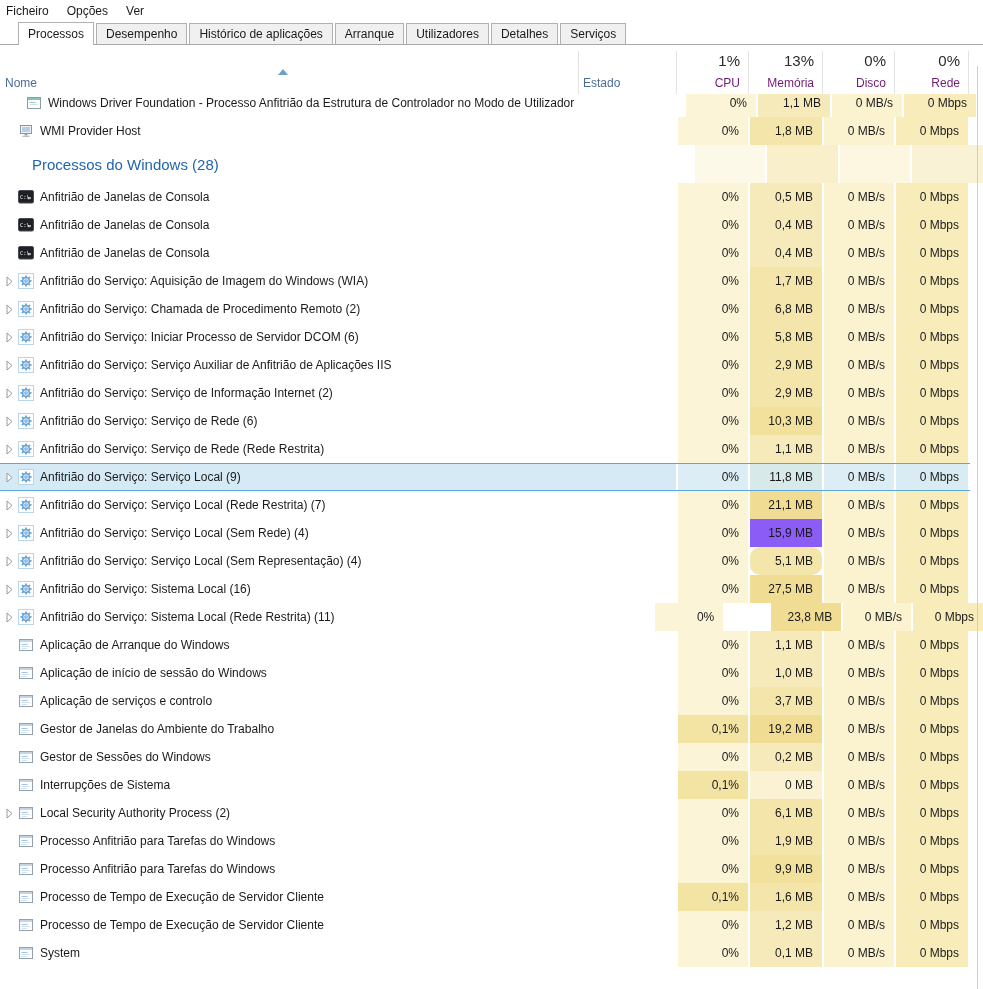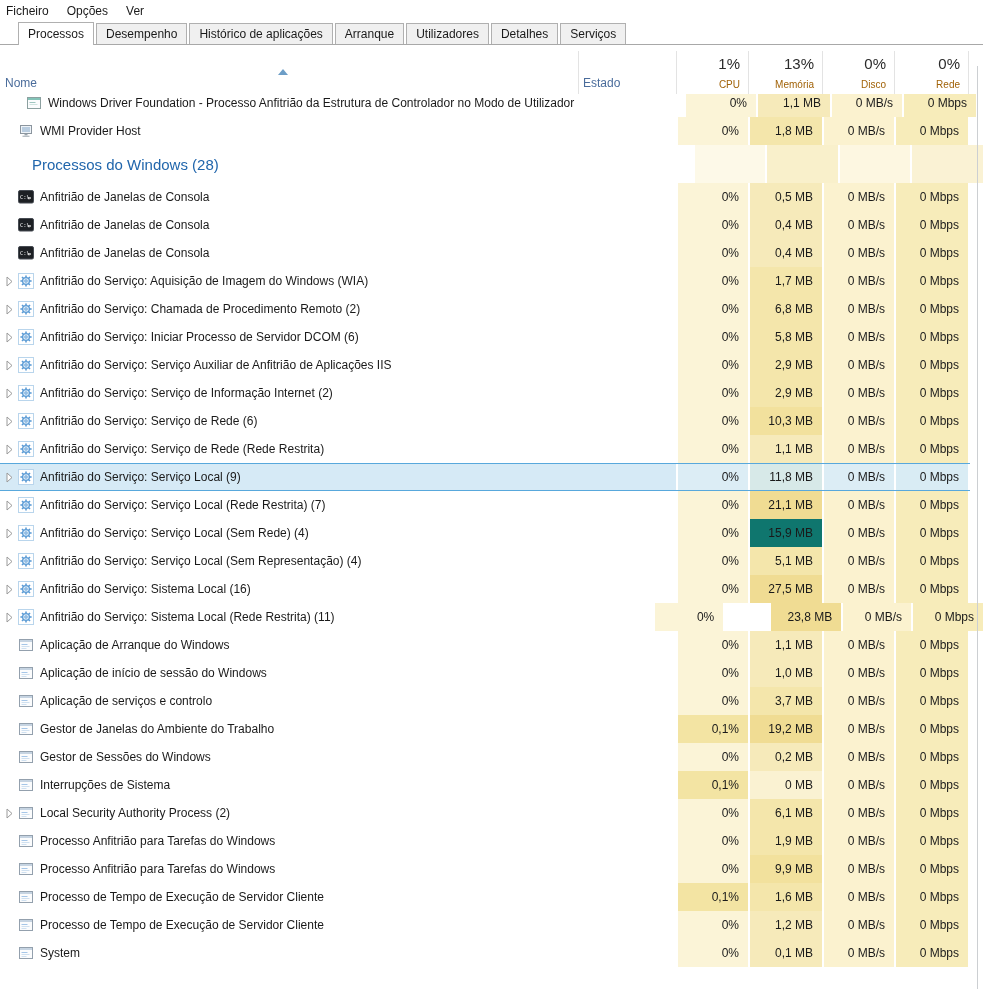--- a/index.html
+++ b/index.html
@@ -21,21 +21,21 @@
   .tab{font-size:12px;color:#1a1a1a;border:1px solid #b0b0b0;border-bottom:none;margin-right:2px;background:#f0f0f0;padding:3px 9px 3px;white-space:nowrap;}
   .tab.active{background:#fff;position:relative;z-index:2;margin-bottom:-1px;padding-top:4px;padding-bottom:4px;}
 
   
   .colheader{height:49px;position:relative;background:#fff;}
   .hsep{position:absolute;top:6px;bottom:0;width:1px;background:#e3e3e3;}
   .h-name{position:absolute;left:5px;bottom:4px;font-size:12px;color:#4a6c9b;}
   .h-status{position:absolute;left:583px;bottom:4px;font-size:12px;color:#4a6c9b;}
   .h-num{position:absolute;bottom:4px;text-align:right;}
   .h-num .total{display:block;font-size:15px;color:#2b2b2b;margin-bottom:7px;}
-  .h-num .hlabel{display:block;font-size:10px;color:#a16207;}
+  .h-num .hlabel{display:block;font-size:12px;color:#701a75;}
   .sort-arrow{position:absolute;left:278px;top:16px;width:10px;height:6px;}
 
   
   .list{position:relative;width:983px;}
   .row{display:flex;height:28px;font-size:12px;color:#1a1a1a;position:relative;background:#fff;}
   .c-name{width:576px;display:flex;align-items:center;overflow:hidden;box-sizing:border-box;}
   .arrow-slot{width:18px;flex:none;display:flex;align-items:center;justify-content:center;}
   .p-icon{width:16px;height:16px;flex:none;margin-right:6px;display:flex;align-items:center;justify-content:center;}
   .p-label{white-space:nowrap;}
   .c-status{width:100px;box-sizing:border-box;line-height:28px;}
@@ -536,21 +536,21 @@
                 <line x1="5.3" y1="10.7" x2="4" y2="12"></line>
               </g>
               <circle cx="8" cy="8" r="3.4" fill="#dcebf7" stroke="#5b9bd5" stroke-width="1.3"></circle>
               <circle cx="8" cy="8" r="1.2" fill="#ffffff" stroke="#5b9bd5"></circle>
             </svg>
           </span>
       <span class="p-label">Anfitrião do Serviço: Serviço Local (Sem Rede) (4)</span>
     </div>
     <div class="c-status"></div>
     <div class="c-num c-cpu" style="background: rgb(251, 244, 215);">0%</div>
-    <div class="c-num c-mem" style="background: #0f766e;">15,9 MB</div>
+    <div class="c-num c-mem" style="background: #8b5cf6;">15,9 MB</div>
     <div class="c-num c-disk" style="background: rgb(251, 242, 207);">0 MB/s</div>
     <div class="c-num c-net" style="background: rgb(247, 236, 186);">0 Mbps</div>
     <div class="row-tail"></div>
   </div>
       <div class="row">
     <div class="c-name">
       <span class="arrow-slot">
             <svg width="7" height="11" viewBox="0 0 7 11">
               <path d="M1 1 L6 5.5 L1 10 Z" fill="#ffffff" stroke="#9a9a9a"></path>
             </svg>
@@ -569,21 +569,21 @@
                 <line x1="5.3" y1="10.7" x2="4" y2="12"></line>
               </g>
               <circle cx="8" cy="8" r="3.4" fill="#dcebf7" stroke="#5b9bd5" stroke-width="1.3"></circle>
               <circle cx="8" cy="8" r="1.2" fill="#ffffff" stroke="#5b9bd5"></circle>
             </svg>
           </span>
       <span class="p-label">Anfitrião do Serviço: Serviço Local (Sem Representação) (4)</span>
     </div>
     <div class="c-status"></div>
     <div class="c-num c-cpu" style="background: rgb(251, 244, 215);">0%</div>
-    <div class="c-num c-mem" style="background: rgb(244, 230, 171);">5,1 MB</div>
+    <div class="c-num c-mem" style="background: rgb(244, 230, 171); border-radius: 10px;">5,1 MB</div>
     <div class="c-num c-disk" style="background: rgb(251, 242, 207);">0 MB/s</div>
     <div class="c-num c-net" style="background: rgb(247, 236, 186);">0 Mbps</div>
     <div class="row-tail"></div>
   </div>
       <div class="row">
     <div class="c-name">
       <span class="arrow-slot">
             <svg width="7" height="11" viewBox="0 0 7 11">
               <path d="M1 1 L6 5.5 L1 10 Z" fill="#ffffff" stroke="#9a9a9a"></path>
             </svg>

